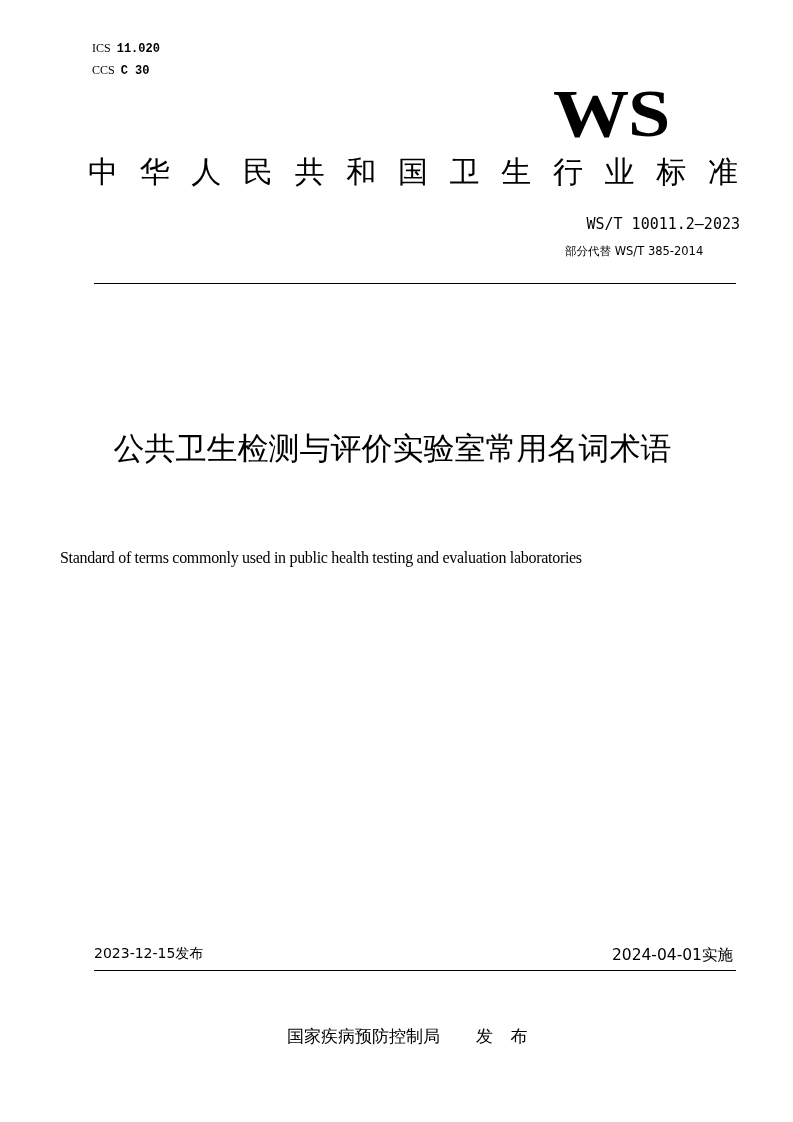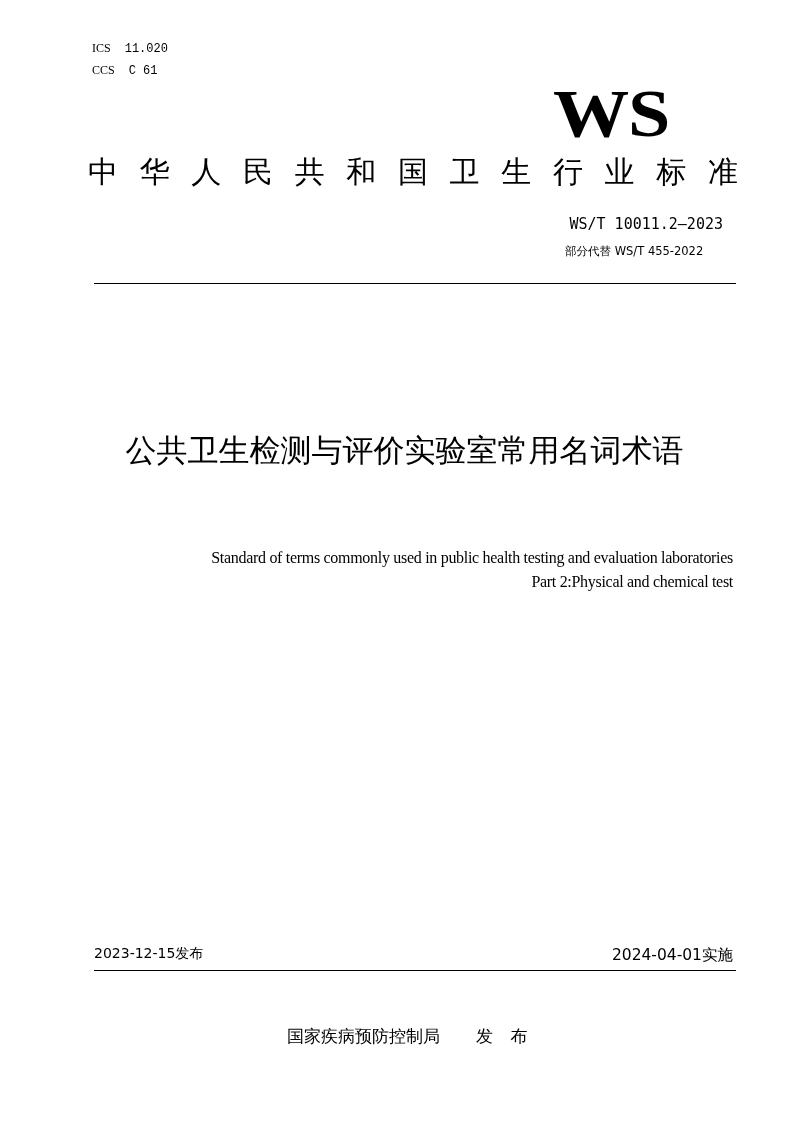--- a/index.html
+++ b/index.html
@@ -1,41 +1,41 @@
 <!DOCTYPE html>
 <html><head>
 <meta charset="utf-8">
 <style>
   html, body { margin: 0; padding: 0; background: #ffffff; }
   body { width: 793px; height: 1122px; position: relative; overflow: hidden; color: #000; }
   .abs { position: absolute; }
   .ics { left: 92px; top: 38px; font-family: "Liberation Serif", serif; font-size: 12px; line-height: 21px; }
-  .ics .code { font-family: "Liberation Mono", "DejaVu Sans Mono", monospace; font-size: 12px; margin-left: 14px; }
+  .ics .code { font-family: "Liberation Mono", "DejaVu Sans Mono", monospace; font-size: 12px; margin-left: 6px; font-weight: bold; }
   .ws-logo { left: 553px; top: 78px; font-family: "Liberation Serif", serif; font-weight: bold; font-size: 68px; letter-spacing: -1px; line-height: 70px; transform: scaleX(1.12); transform-origin: left; }
   .org-title { left: 88px; top: 150px; width: 650px; font-family: "DejaVu Sans", sans-serif; font-size: 30px; line-height: 44px; display: flex; justify-content: space-between; }
-  .std-no { right: 70px; top: 215px; font-family: "DejaVu Sans Mono", monospace; font-size: 15px; text-align: left; }
+  .std-no { right: 53px; top: 215px; font-family: "DejaVu Sans Mono", monospace; font-size: 15px; text-align: left; }
   .replace { left: 565px; top: 244px; font-family: "DejaVu Sans", sans-serif; font-size: 11.5px; }
   .rule-top { left: 94px; top: 283px; width: 642px; height: 1.3px; background: #000; }
-  .zh-title { left: 68px; top: 428px; width: 673px; text-align: center; font-family: Liberation Sans, sans-serif; font-size: 31px; line-height: 45px; }
-  .en-title { left: 60px; top: 546px; width: 673px; text-align: right; font-family: "Liberation Serif", serif; font-size: 16px; line-height: 24px; letter-spacing: -0.3px; }
+  .zh-title { left: 56px; top: 428px; width: 673px; text-align: center; font-family: Liberation Mono, monospace; font-size: 31px; line-height: 45px; }
+  .en-title { left: 60px; top: 546px; width: 673px; text-align: left; font-family: "Liberation Serif", serif; font-size: 16px; line-height: 24px; letter-spacing: -0.3px; }
   .date-left { left: 94px; top: 945px; font-family: "DejaVu Sans", sans-serif; font-size: 14px; }
   .date-right { right: 60px; top: 945px; font-family: "DejaVu Sans", sans-serif; font-size: 15.5px; }
   .rule-bottom { left: 94px; top: 970px; width: 642px; height: 1.3px; background: #000; }
   .issuer { left: 287px; top: 1025px; font-family: "DejaVu Sans", sans-serif; font-size: 17px; }
   .issuer .action { margin-left: 36px; letter-spacing: 6px; }
 </style>
 </head>
 <body>
 
 <div class="abs ics">
   <div>
     <span>ICS</span><span class="code">11.020</span>
   </div>
   <div>
-    <span>CCS</span><span class="code">C 61</span>
+    <span>CCS</span><span class="code">C 30</span>
   </div>
 </div>
 
 <div class="abs ws-logo">WS</div>
 
 <div class="abs org-title">
   <span>中</span>
   <span>华</span>
   <span>人</span>
   <span>民</span>
@@ -44,31 +44,30 @@
   <span>国</span>
   <span>卫</span>
   <span>生</span>
   <span>行</span>
   <span>业</span>
   <span>标</span>
   <span>准</span>
 </div>
 
 <div class="abs std-no">WS/T 10011.2—2023</div>
-<div class="abs replace">部分代替 WS/T 455-2022</div>
+<div class="abs replace">部分代替 WS/T 385-2014</div>
 
 <div class="abs rule-top"></div>
 
 <div class="abs zh-title">
   <div>公共卫生检测与评价实验室常用名词术语</div>
 </div>
 
 <div class="abs en-title">
   <div>Standard of terms commonly used in public health testing and evaluation laboratories</div>
-  <div>Part 2:Physical and chemical test</div>
 </div>
 
 <div class="abs date-left">2023-12-15发布</div>
 <div class="abs date-right">2024-04-01实施</div>
 <div class="abs rule-bottom"></div>
 
 <div class="abs issuer">
   <span>国家疾病预防控制局</span><span class="action">发 布</span>
 </div>
 

